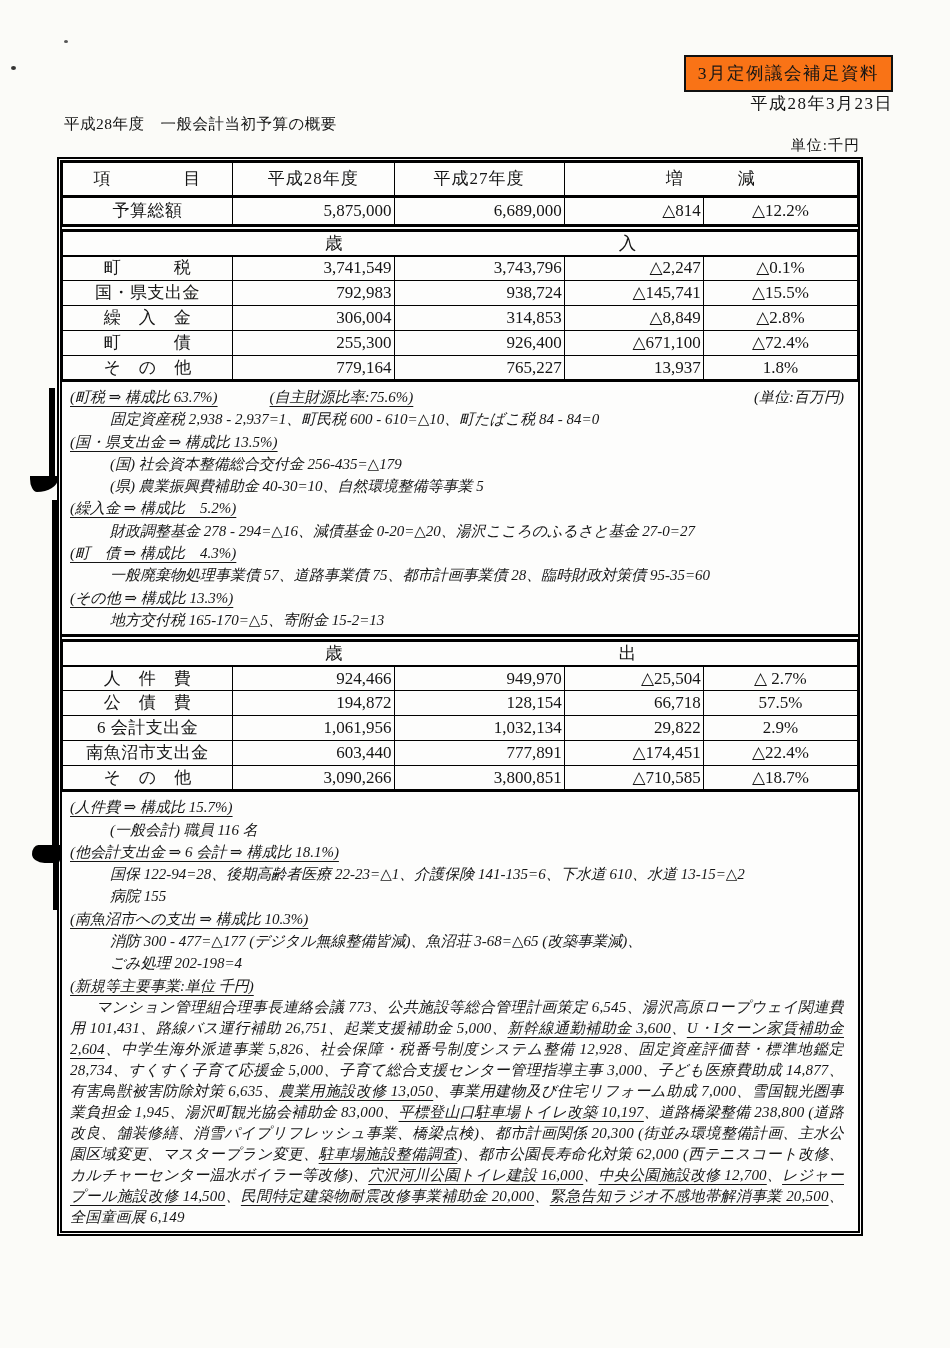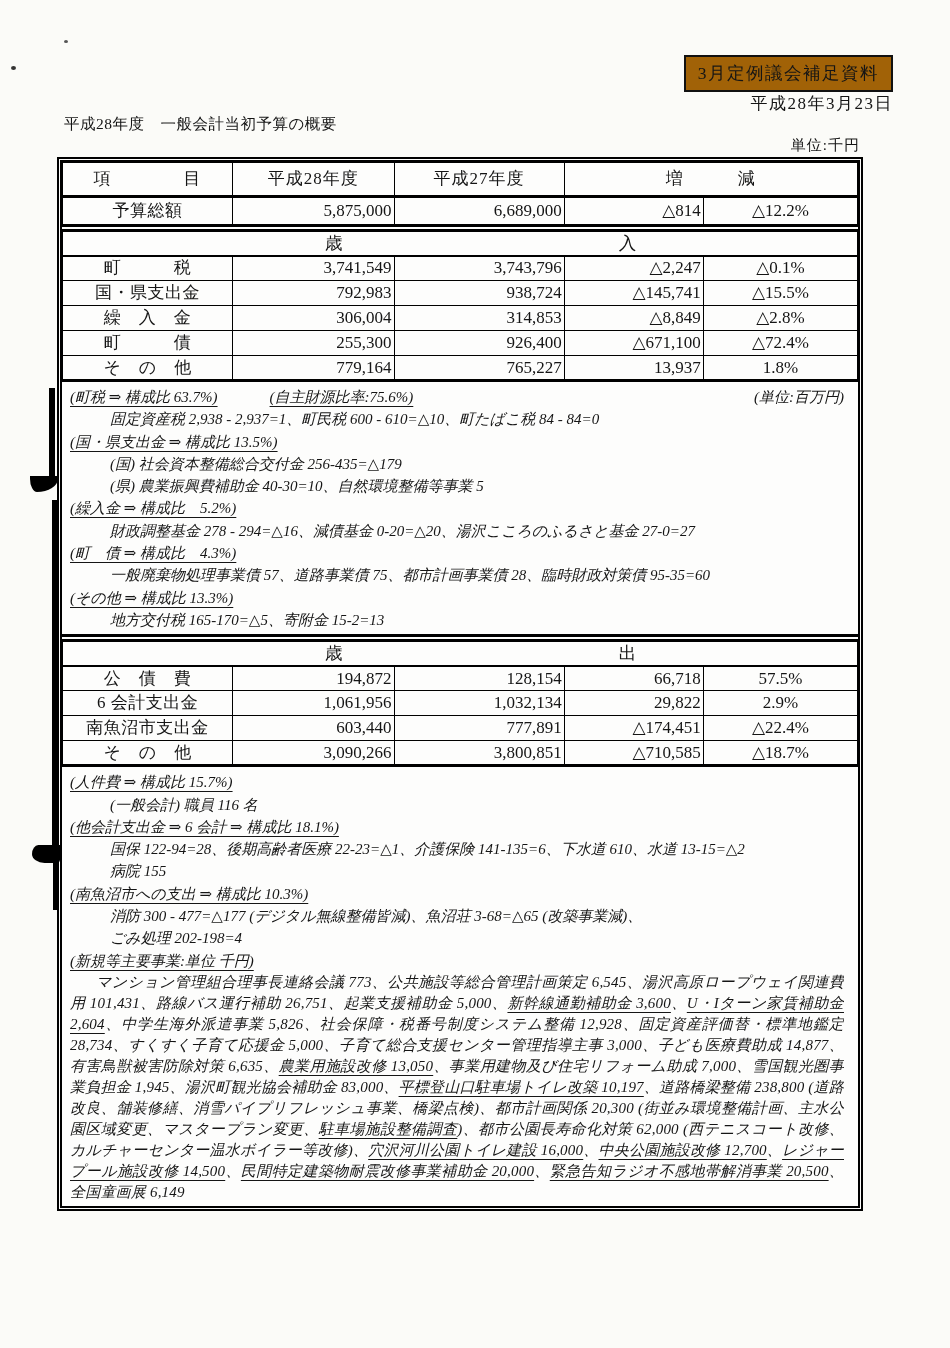--- a/index.html
+++ b/index.html
@@ -10,21 +10,21 @@
     color: #151515;
     font-family: "Liberation Serif", "DejaVu Serif", serif;
   }
   .speck { position:absolute; background:#555; border-radius:50%; }
   .speck.s1 { left:64px; top:40px; width:4px; height:3px; }
   .speck.s2 { left:11px; top:66px; width:5px; height:4px; background:#333; }
 
   .stamp-box {
     position:absolute; right:57px; top:55px;
     border:2px solid #111; padding:4px 12px 5px;
-    font-size:17.5px; letter-spacing:1.5px; background:#a16207;
+    font-size:17.5px; letter-spacing:1.5px; background:#f97316;
   }
   .doc-date {
     position:absolute; right:57px; top:92px;
     font-size:17px; letter-spacing:1.5px;
   }
   .doc-title {
     position:absolute; left:64px; top:114px;
     font-size:15.5px; letter-spacing:0.5px;
   }
   .unit-note {
@@ -204,20 +204,27 @@
     <tbody>
         <tr class="banner">
       <td colspan="5">
         <span class="b1">歳</span>
         <span class="b2">出</span>
       </td>
     </tr>
     </tbody>
       <tbody>
         <tr>
+          <td class="lbl">人　件　費</td>
+          <td class="num">924,466</td>
+          <td class="num">949,970</td>
+          <td class="num">△25,504</td>
+          <td class="pct">△ 2.7%</td>
+        </tr>
+        <tr>
           <td class="lbl">公　債　費</td>
           <td class="num">194,872</td>
           <td class="num">128,154</td>
           <td class="num">66,718</td>
           <td class="pct">57.5%</td>
         </tr>
         <tr>
           <td class="lbl">6 会計支出金</td>
           <td class="num">1,061,956</td>
           <td class="num">1,032,134</td>

